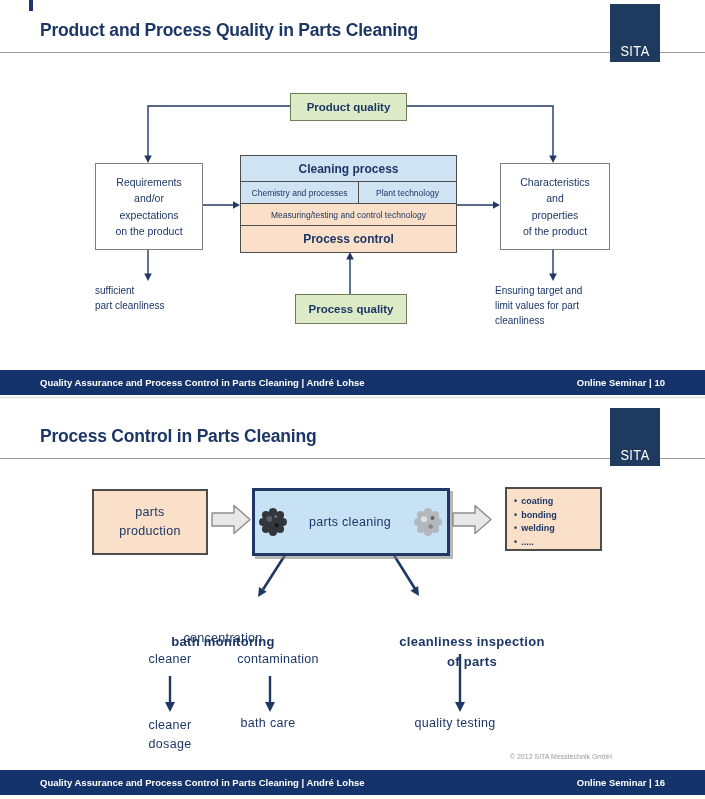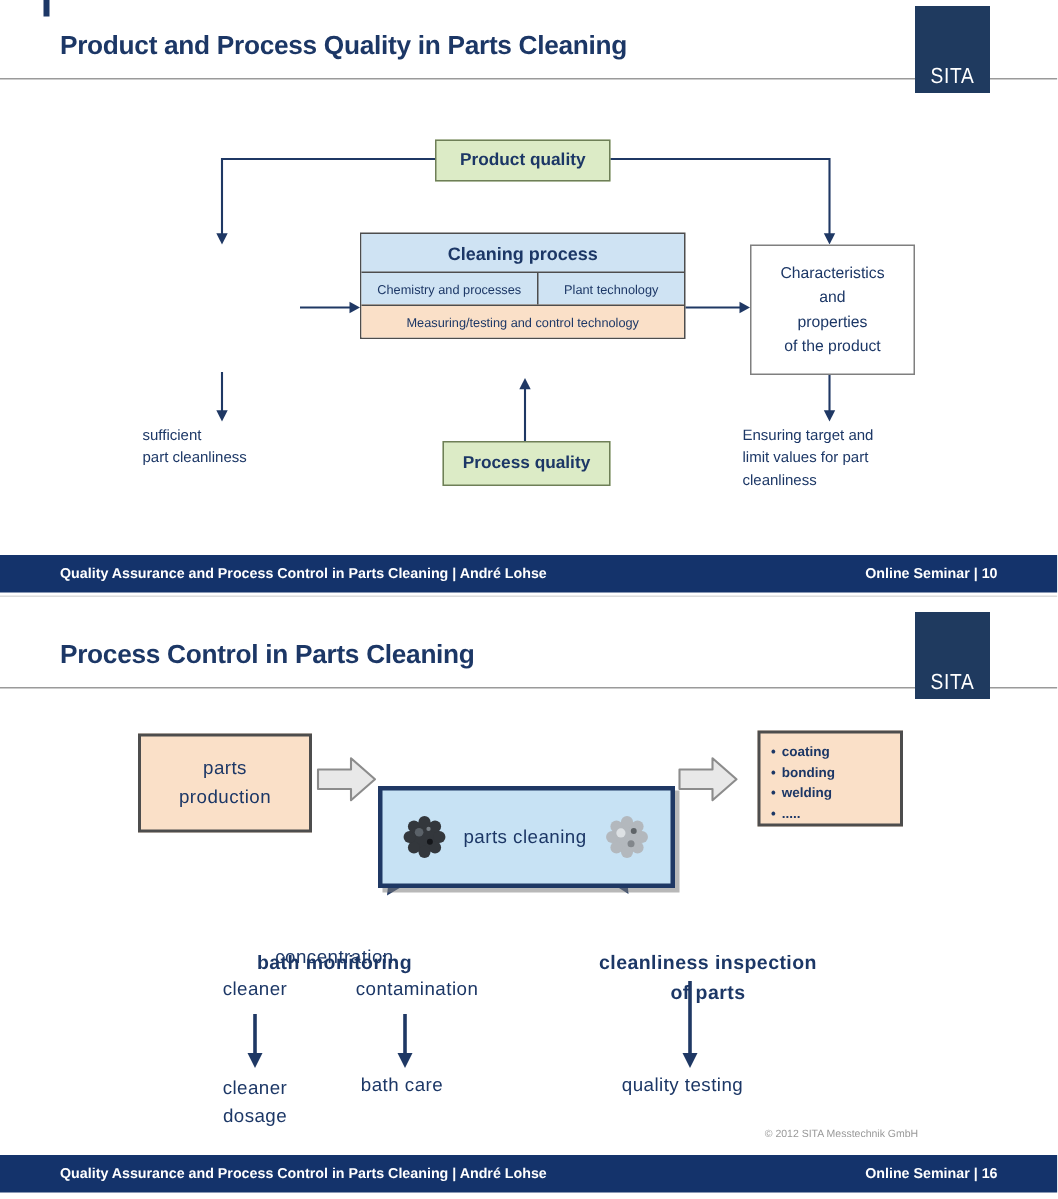--- a/index.html
+++ b/index.html
@@ -23,22 +23,22 @@
   .stack .cells .c2{flex:1;display:flex;align-items:center;justify-content:center;font-size:8.5px;}
   .stack .r3{height:21px;border-top:1px solid #4d4d4d;background:#fae0c8;display:flex;align-items:center;justify-content:center;font-size:8.5px;}
   .stack .r4{height:26px;border-top:1px solid #4d4d4d;background:#fae0c8;display:flex;align-items:center;justify-content:center;font-size:12px;font-weight:bold;}
   .note{font-size:10px;line-height:1.5;}
   .footerbar{left:0;width:705px;height:25px;background:#14336b;display:flex;align-items:center;
              justify-content:space-between;padding:0 40px;box-sizing:border-box;color:#fff;
              font-size:9.5px;font-weight:bold;z-index:4;}
   .peachbox{background:#fae0c8;border:2px solid #4d4d4d;display:flex;flex-direction:column;align-items:center;
             justify-content:center;font-size:12.5px;line-height:1.5;letter-spacing:.3px;z-index:3;}
   .cleanbox{background:#c7e2f4;border:3px solid #1f3864;box-shadow:3px 3px 0 rgba(125,125,125,.55);
-            display:flex;align-items:center;justify-content:center;gap:8px;font-size:12.5px;
-            letter-spacing:.3px;z-index:3;margin-top:36px;}
+            display:flex;align-items:center;justify-content:space-between;gap:8px;font-size:12.5px;
+            letter-spacing:.3px;z-index:3;}
   .outbox{background:#fae0c8;border:2px solid #4d4d4d;box-sizing:border-box;padding:6px 7px;z-index:3;}
   .outbox .li{display:flex;align-items:baseline;gap:4px;font-size:9px;font-weight:bold;line-height:1.5;}
   .lbl{ text-align:center;letter-spacing:.3px;}
   .bold13{font-size:13px;font-weight:bold;margin-top:24px;}
   .reg12{font-size:12.5px;}
   .copyright{font-size:7px;color:#999;text-align:center;z-index:3;}
   svg.overlay{position:absolute;left:0;z-index:2;pointer-events:none;}
   .tick{background:#1c3766;}
   .sep{height:1px;background:#dcdcdc;width:705px;left:0;}
 </style>
@@ -73,28 +73,35 @@
         <polygon points="148,281 144.2,273.5 151.8,273.5"></polygon>
         <polygon points="553,281 549.2,273.5 556.8,273.5"></polygon>
         <polygon points="350,252 346.2,259.5 353.8,259.5"></polygon>
       </g>
     </svg>
 
     <div class="abs greenbox" style="left:290px;top:93px;width:115px;height:26px;">
       <span>Product quality</span>
     </div>
 
+    <div class="abs whitebox" style="left:95px;top:163px;width:106px;height:85px;">
+      <span>Requirements</span>
+      <span>and/or</span>
+      <span>expectations</span>
+      <span>on the product</span>
+    </div>
 
     <div class="abs stack">
       <div class="hdr">Cleaning process</div>
       <div class="cells">
         <div class="c1">Chemistry and processes</div>
         <div class="c2">Plant technology</div>
       </div>
       <div class="r3">Measuring/testing and control technology</div>
+      <div class="r4">Process control</div>
     </div>
 
     <div class="abs whitebox" style="left:500px;top:163px;width:108px;height:85px;">
       <span>Characteristics</span>
       <span>and</span>
       <span>properties</span>
       <span>of the product</span>
     </div>
 
     <div class="abs note" style="left:95px;top:283px;width:106px;">

